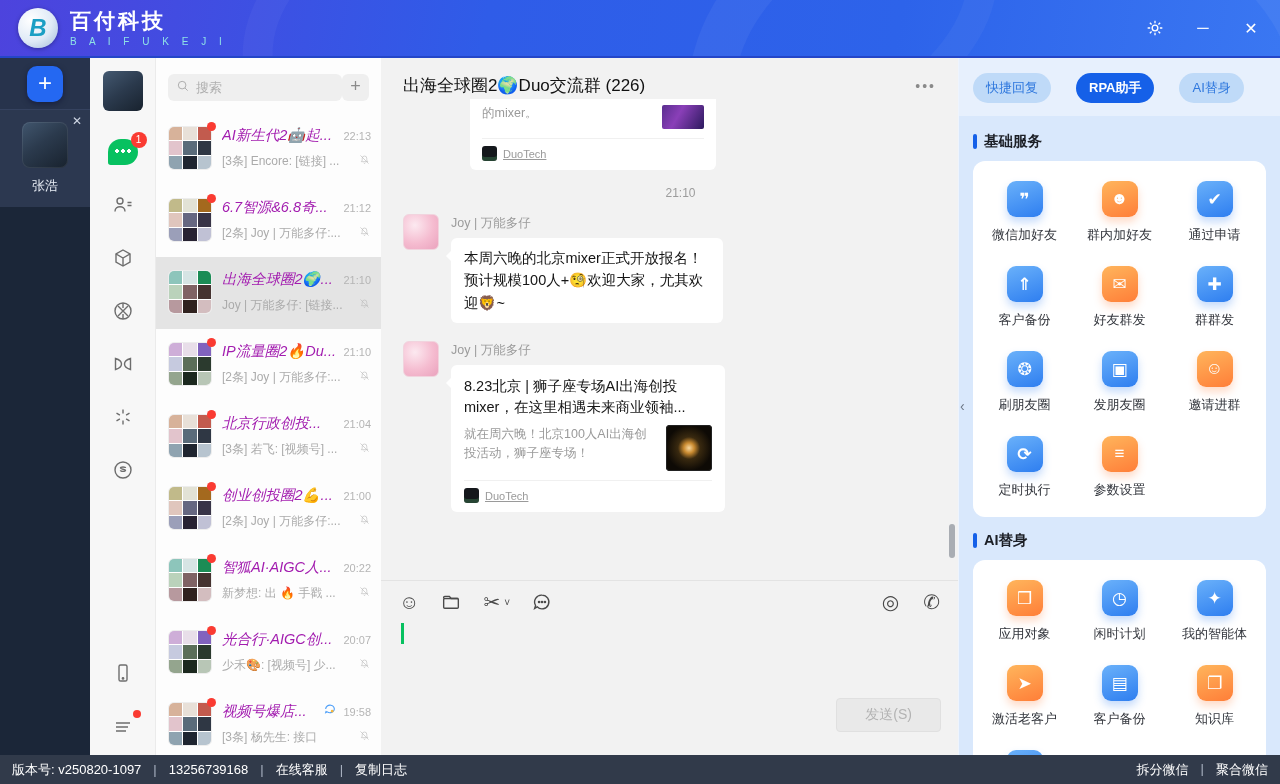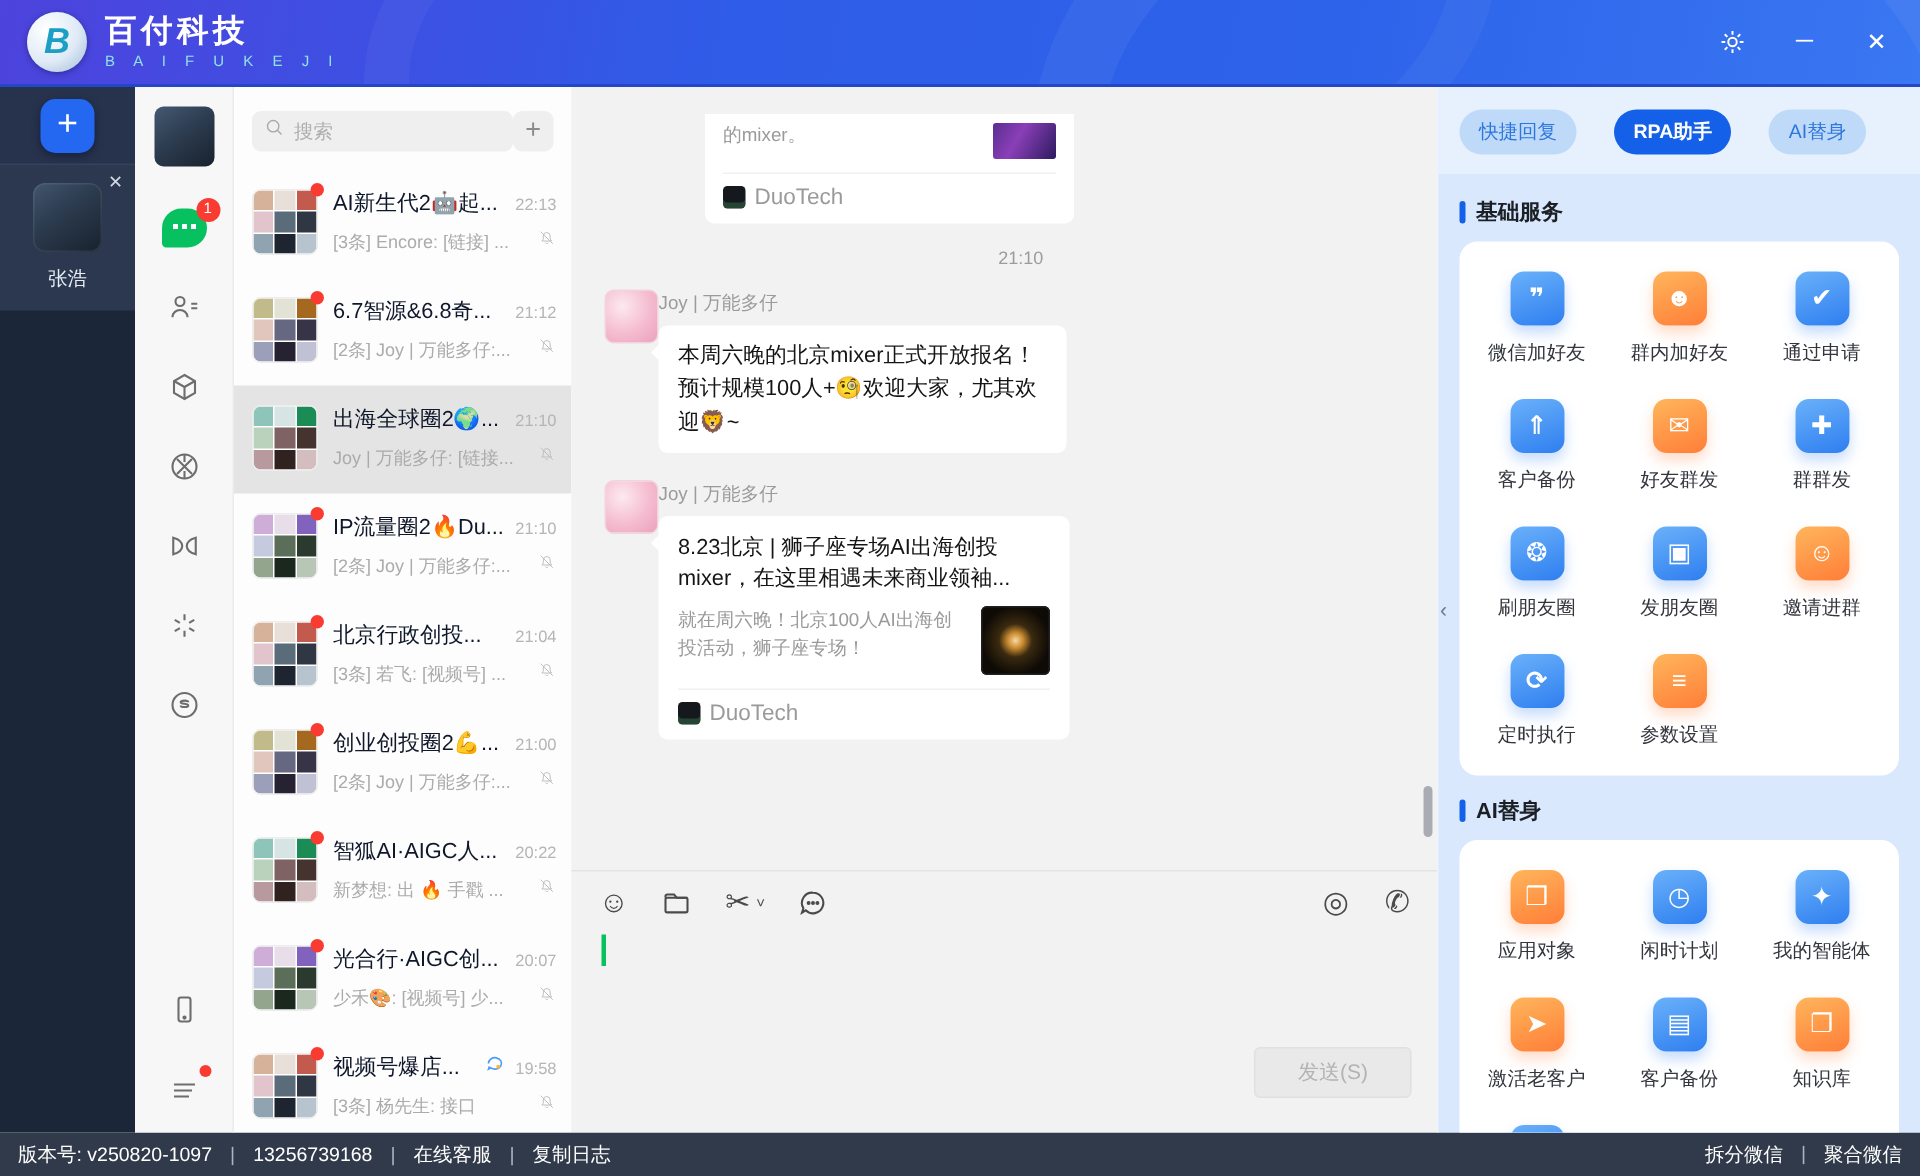--- a/index.html
+++ b/index.html
@@ -56,21 +56,21 @@
   .avatar-wrap { position:relative; width:44px; height:44px; flex:none; }
   .mosaic { width:44px; height:44px; border-radius:6px; overflow:hidden; display:grid; grid-template-columns:repeat(3,1fr); grid-template-rows:repeat(3,1fr); gap:1px; background:#fff; border:1px solid #ededed; }
   .mosaic i { display:block; }
   .mosaic i:nth-child(1){background:#d7b29a}.mosaic i:nth-child(2){background:#e8e0d8}.mosaic i:nth-child(3){background:#c25b4e}
   .mosaic i:nth-child(4){background:#e2c4cc}.mosaic i:nth-child(5){background:#5a6b7a}.mosaic i:nth-child(6){background:#2f3744}
   .mosaic i:nth-child(7){background:#8fa3b0}.mosaic i:nth-child(8){background:#1f2530}.mosaic i:nth-child(9){background:#b7c4cf}
   .v1 .mosaic{filter:hue-rotate(35deg) saturate(1.1)} .v2 .mosaic{filter:hue-rotate(140deg)} .v3 .mosaic{filter:hue-rotate(260deg) saturate(.9)}
   .unread-dot { position:absolute; top:-4px; right:-4px; width:9px; height:9px; border-radius:50%; background:#fa3b32; }
   .ci-body { flex:1; min-width:0; }
   .ci-top { display:flex; align-items:baseline; gap:6px; }
-  .ci-title { flex:1; min-width:0; font-size:14.5px; color:#0f172a; white-space:nowrap; overflow:hidden; }
+  .ci-title { flex:1; min-width:0; font-size:14.5px; color:#a21caf; white-space:nowrap; overflow:hidden;font-style:italic; }
   .reply-ic { flex:none; }
   .ci-time { flex:none; font-size:11px; color:#b5b5b5; }
   .ci-bottom { display:flex; align-items:center; margin-top:7px; }
   .ci-preview { flex:1; min-width:0; font-size:12px; color:#ababab; white-space:nowrap; overflow:hidden; }
   .mute-ic svg { stroke:#bdbdbd; fill:none; stroke-width:1.2; }
 
   
   .chat-main { flex:1; min-width:0; background:#f2f2f2; display:flex; flex-direction:column; position:relative; }
   .conv-header { padding:16px 22px 0; }
   .conv-title-row { display:flex; align-items:center; }
@@ -83,23 +83,23 @@
   .pinned-count { flex:none; font-size:12.5px; color:#7c7c7c; }
   .msg-scroll { flex:1; overflow:hidden; padding:2px 0 0 22px; position:relative; }
   .v-scrollbar { position:absolute; right:3px; bottom:22px; width:6px; height:34px; border-radius:3px; background:#a9adb3; }
   .partial-card { margin-left:67px; width:246px; background:#fff; border-radius:0 0 6px 6px; padding:6px 12px 9px; }
   .pc-row { display:flex; align-items:flex-start; }
   .pc-text { flex:1; font-size:12.5px; color:#9a9a9a; }
   .pc-thumb { width:42px; height:24px; border-radius:2px; background:linear-gradient(120deg,#5a2e8f,#8a3fb8 40%,#2c1a5e); }
   .card-divider { height:1px; background:#f0f0f0; margin:9px 0 7px; }
   .card-source { display:flex; align-items:center; gap:6px; }
   .source-ic { width:15px; height:15px; border-radius:3px; background:#15181c; box-shadow:inset 0 -4px 0 rgba(90,200,120,.25); }
-  .source-name { font-size:15px; color:#9a9a9a; }
+  .source-name { font-size:11px; color:#9a9a9a;text-decoration:underline; }
   .time-center { text-align:center; color:#9c9c9c; font-size:12px; margin:16px 0 14px; }
-  .msg-row { display:flex; margin:0 0 18px; }
+  .msg-row { display:flex; gap:12px; margin:0 0 18px; }
   .msg-avatar { width:36px; height:36px; border-radius:6px; flex:none; background:radial-gradient(circle at 32% 30%,#fce9f0 0%,#f5bcd0 55%,#eaa2bd 100%); border:1px solid #f1d4de; }
   .msg-col { max-width:292px; }
   .msg-sender { font-size:12.5px; color:#9b9b9b; margin:1px 0 6px; }
   .msg-bubble { position:relative; background:#fff; border-radius:6px; padding:9px 13px; font-size:14.5px; color:#151515; line-height:1.55; width:272px; }
   .msg-bubble::before { content:""; position:absolute; left:-5px; top:13px; border:5px solid transparent; border-right-color:#fff; border-left:0; }
   .link-card { position:relative; background:#fff; border-radius:6px; padding:11px 13px 9px; width:274px; }
   .link-card::before { content:""; position:absolute; left:-5px; top:13px; border:5px solid transparent; border-right-color:#fff; border-left:0; }
   .lc-title { font-size:14.5px; color:#151515; line-height:1.45; }
   .lc-mid { display:flex; gap:10px; margin-top:7px; }
   .lc-desc { flex:1; font-size:12.5px; color:#9a9a9a; line-height:1.5; }
@@ -560,20 +560,24 @@
                 </svg>
               </span>
             </div>
           </div>
         </div>
       </div>
   </div>
 
   <div class="chat-main">
     <div class="conv-header">
+      <div class="conv-title-row">
+        <span class="conv-title">出海全球圈2🌍Duo交流群 (226)</span>
+        <span class="more-btn">•••</span>
+      </div>
     </div>
 
     <div class="msg-scroll">
       <div class="partial-card">
         <div class="pc-row">
           <span class="pc-text">的mixer。</span>
           <span class="pc-thumb"></span>
         </div>
         <div class="card-divider"></div>
         <div class="card-source">

